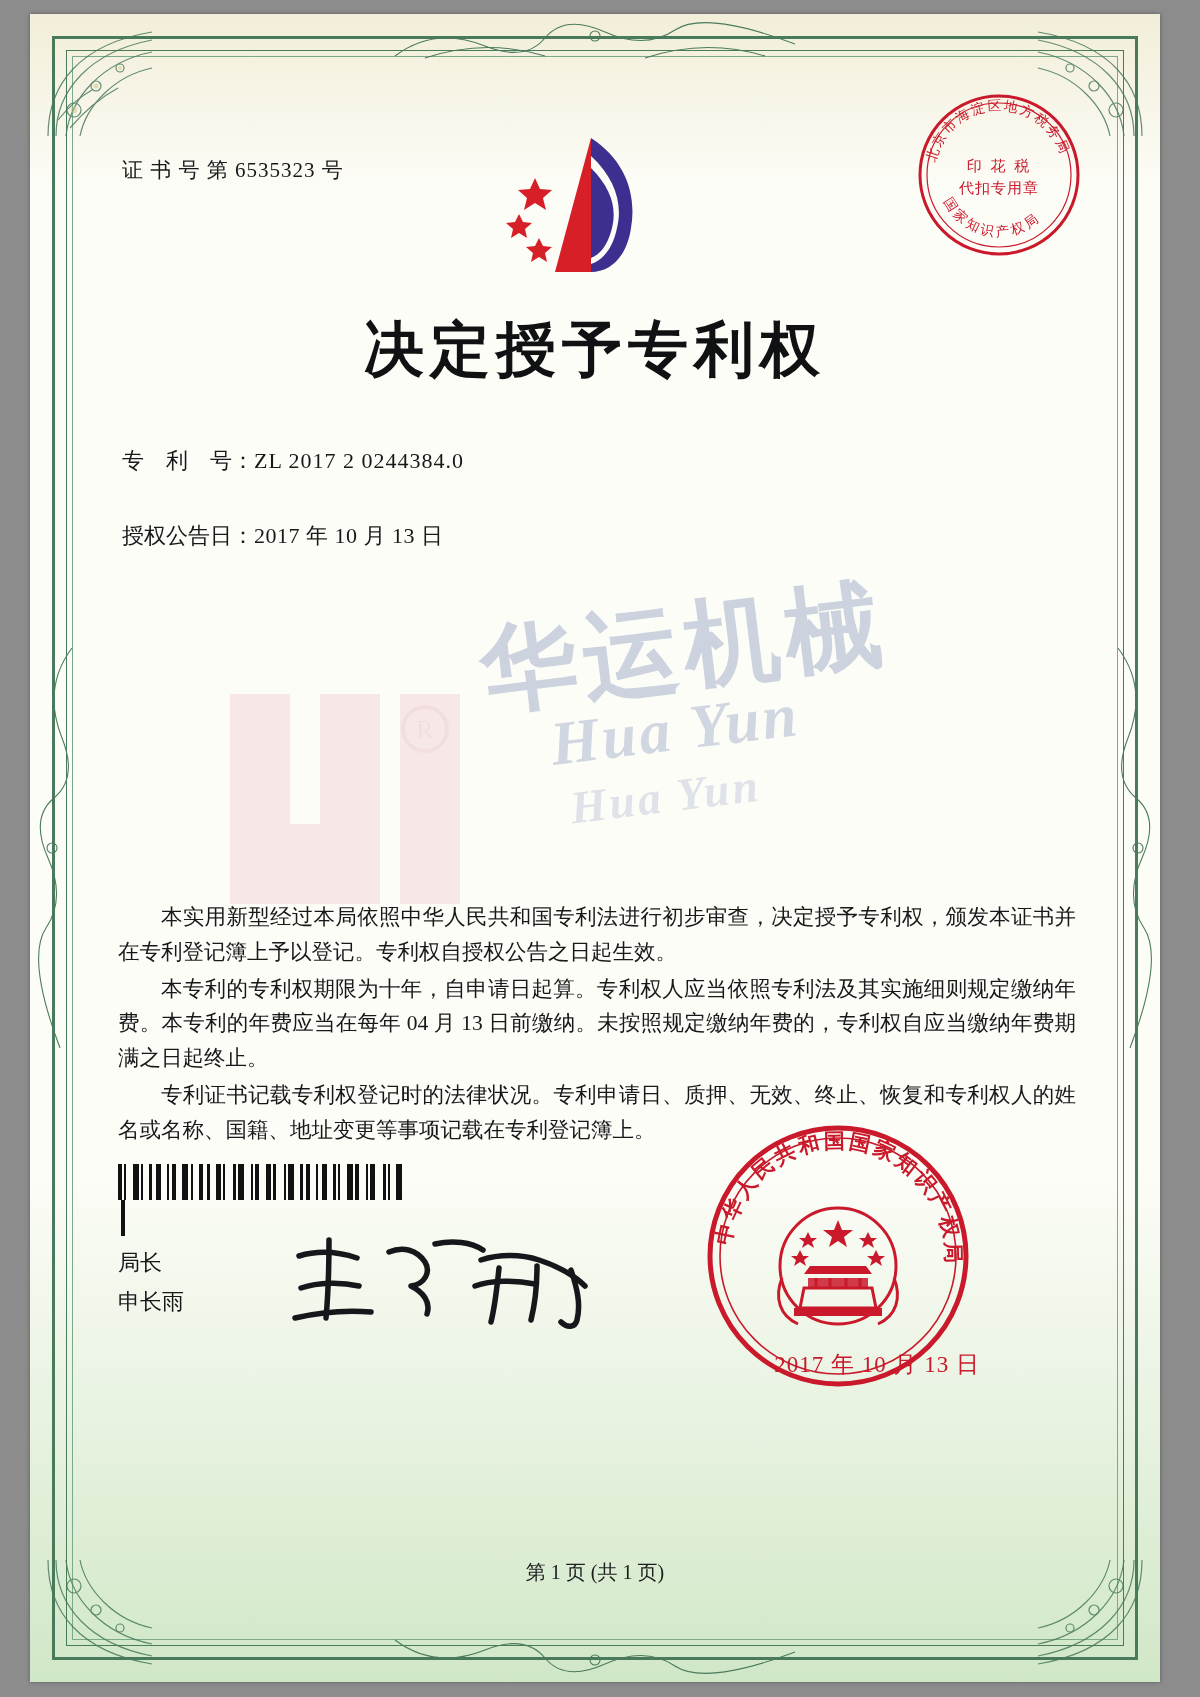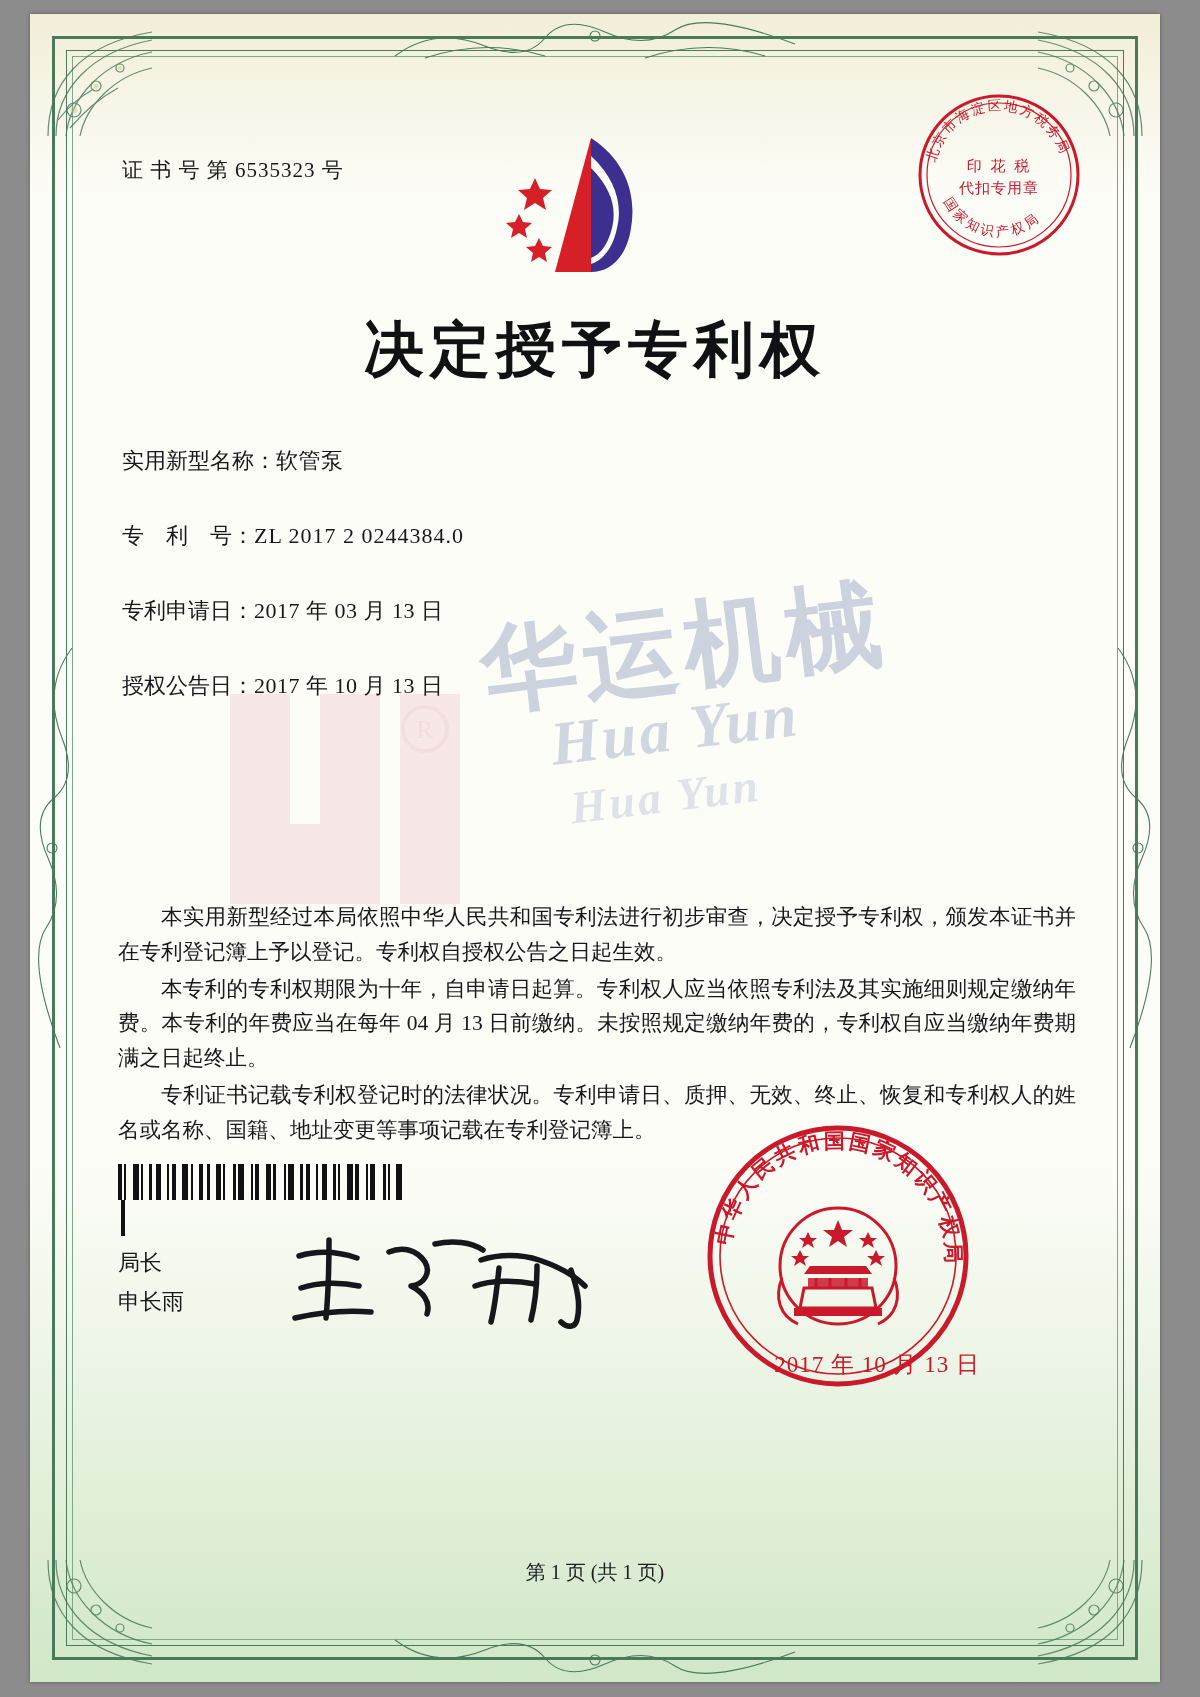--- a/index.html
+++ b/index.html
@@ -418,27 +418,21 @@
         <textPath href="#arcTaxBot" startOffset="14%">国家知识产权局</textPath>
       </text>
       <text x="83" y="79" text-anchor="middle" font-size="15" fill="#c9192b" font-family="'DejaVu Serif',serif" letter-spacing="2">印 花 税</text>
       <text x="83" y="101" text-anchor="middle" font-size="15" fill="#c9192b" font-family="'DejaVu Serif',serif" letter-spacing="1">代扣专用章</text>
     </svg>
 
     <div class="doc-title">决定授予专利权</div>
 
     <div class="fields">
       <div class="field">
-        <span class="lbl">实用新型名称：</span><span class="val">软管泵</span>
-      </div>
-      <div class="field">
         <span class="lbl">专　利　号：</span><span class="val val-mono">ZL 2017 2 0244384.0</span>
-      </div>
-      <div class="field">
-        <span class="lbl">专利申请日：</span><span class="val">2017 年 03 月 13 日</span>
       </div>
       <div class="field">
         <span class="lbl">授权公告日：</span><span class="val">2017 年 10 月 13 日</span>
       </div>
     </div>
 
     <div class="paragraphs">
       <p>本实用新型经过本局依照中华人民共和国专利法进行初步审查，决定授予专利权，颁发本证书并在专利登记簿上予以登记。专利权自授权公告之日起生效。</p>
       <p>本专利的专利权期限为十年，自申请日起算。专利权人应当依照专利法及其实施细则规定缴纳年费。本专利的年费应当在每年 04 月 13 日前缴纳。未按照规定缴纳年费的，专利权自应当缴纳年费期满之日起终止。</p>
       <p>专利证书记载专利权登记时的法律状况。专利申请日、质押、无效、终止、恢复和专利权人的姓名或名称、国籍、地址变更等事项记载在专利登记簿上。</p>

